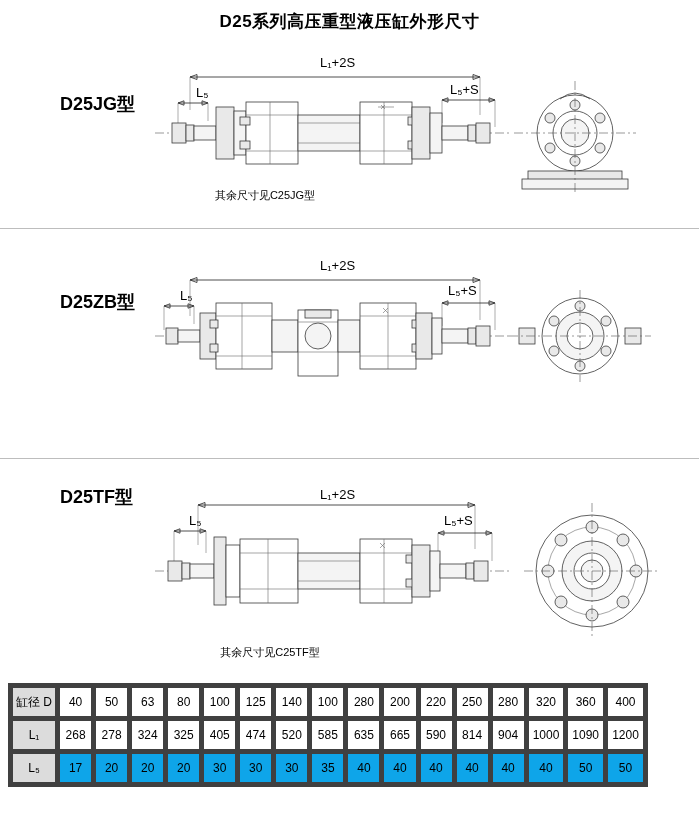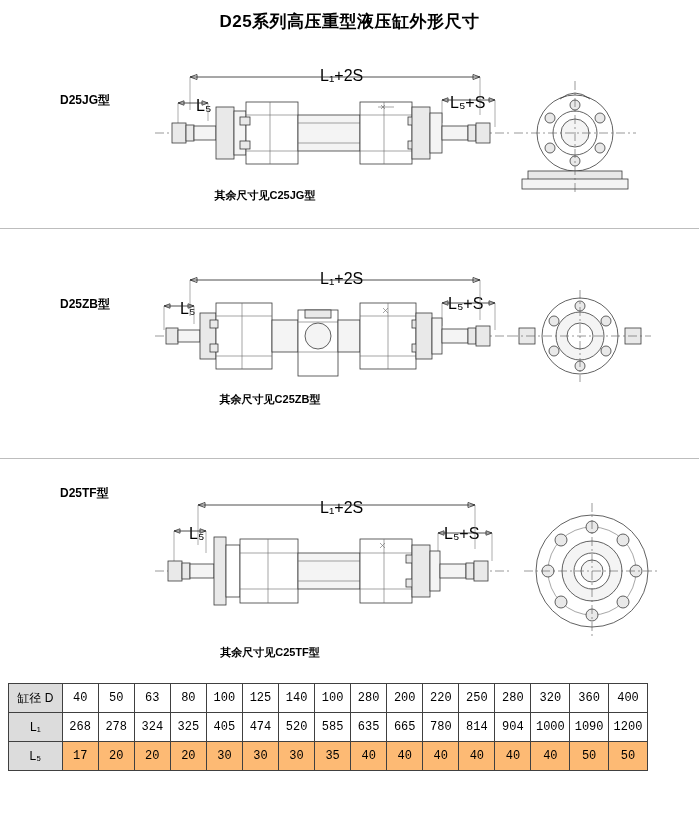--- a/index.html
+++ b/index.html
@@ -25,34 +25,33 @@
     top: 10px;
     left: 0;
     width: 699px;
     text-align: center;
     font-size: 17px;
     font-weight: bold;
     letter-spacing: 0.5px;
   }
   .section-label {
     position: absolute;
-    font-size: 12px;
+    font-size: 18px;
     font-weight: bold;
   }
   .caption {
     position: absolute;
     font-size: 11px;
-    font-weight: bold;
+    font-weight: normal;
     text-align: center;
   }
   .dim-label {
     position: absolute;
-    font-size: 16px;
+    font-size: 13px;
     white-space: nowrap;
-    margin-top: 12px;
   }
   .hr {
     position: absolute;
     left: 0;
     width: 699px;
     height: 1px;
     background: #bdbdbd;
   }
   svg.fig {
     position: absolute;
@@ -69,38 +68,37 @@
 
   
   .data-table {
     position: absolute;
     left: 8px;
     top: 683px;
     border-collapse: collapse;
     font-size: 12px;
   }
   .data-table td, .data-table th {
-    border: 1px solid #404040;
+    border: 5px solid #404040;
     text-align: center;
     vertical-align: middle;
     height: 26px;
     font-weight: normal;
   }
   .data-table .rowhead {
     background: #dcdcdc;
     width: 74px;
     font-size: 12px;
   }
   .data-table .cell {
     width: 40px;
     background: #ffffff;
-    font-family: Liberation Mono, monospace;
   }
   .data-table tr.shade .cell {
-    background: #fdba74;
+    background: #0ea5e9;
   }
 </style>
 </head>
 <body>
 
 <div class="page">
 
   <div class="title">D25系列高压重型液压缸外形尺寸</div>
 
   <div class="section-label" style="top:92px; left:60px;">D25JG型</div>
@@ -182,21 +180,21 @@
       <line class="center" x1="55" y1="-4" x2="55" y2="110"></line>
 
       <path class="ln" d="M40 14 q15 -12 30 0"></path>
     </g>
   </svg>
 
   <div class="caption" style="top:188px; left:0; width:530px;">其余尺寸见C25JG型</div>
 
   <div class="hr" style="top:228px;"></div>
 
-  <div class="section-label" style="top:296px; left:60px;">D25ZB型</div>
+  <div class="section-label" style="top:290px; left:60px;">D25ZB型</div>
 
   <div class="dim-label" style="top:258px; left:320px;">L₁+2S</div>
   <div class="dim-label" style="top:288px; left:180px;">L₅</div>
   <div class="dim-label" style="top:283px; left:448px;">L₅+S</div>
 
   <svg class="fig" style="top:258px; left:150px;" width="520" height="150" viewBox="0 0 520 150">
     <line class="dimline" x1="40" y1="22" x2="330" y2="22"></line>
     <path class="dimline" d="M40 22 l7 -2.5 v5 z" fill="#222"></path>
     <path class="dimline" d="M330 22 l-7 -2.5 v5 z" fill="#222"></path>
     <line class="extline" x1="40" y1="22" x2="40" y2="58"></line>
@@ -260,21 +258,20 @@
       <circle class="fillgray" cx="29" cy="63" r="5"></circle>
       <circle class="fillgray" cx="29" cy="33" r="5"></circle>
 
       <rect class="fillgray" x="-6" y="40" width="16" height="16"></rect>
       <rect class="fillgray" x="100" y="40" width="16" height="16"></rect>
       <line class="center" x1="-16" y1="48" x2="126" y2="48"></line>
       <line class="center" x1="55" y1="2" x2="55" y2="94"></line>
     </g>
   </svg>
 
-  <div class="caption" style="top:392px; left:0; width:540px;">其余尺寸见C25ZB型</div>
 
   <div class="hr" style="top:458px;"></div>
 
   <div class="section-label" style="top:485px; left:60px;text-align:right;">D25TF型</div>
 
   <div class="dim-label" style="top:487px; left:320px;">L₁+2S</div>
   <div class="dim-label" style="top:513px; left:189px;">L₅</div>
   <div class="dim-label" style="top:513px; left:444px;">L₅+S</div>
 
   <svg class="fig" style="top:483px; left:150px;" width="520" height="160" viewBox="0 0 520 160">
@@ -372,21 +369,21 @@
         <td class="cell">268</td>
         <td class="cell">278</td>
         <td class="cell">324</td>
         <td class="cell">325</td>
         <td class="cell">405</td>
         <td class="cell">474</td>
         <td class="cell">520</td>
         <td class="cell">585</td>
         <td class="cell">635</td>
         <td class="cell">665</td>
-        <td class="cell">780</td>
+        <td class="cell">590</td>
         <td class="cell">814</td>
         <td class="cell">904</td>
         <td class="cell">1000</td>
         <td class="cell">1090</td>
         <td class="cell">1200</td>
       </tr>
       <tr class="shade">
         <td class="rowhead">L₅</td>
         <td class="cell">17</td>
         <td class="cell">20</td>

